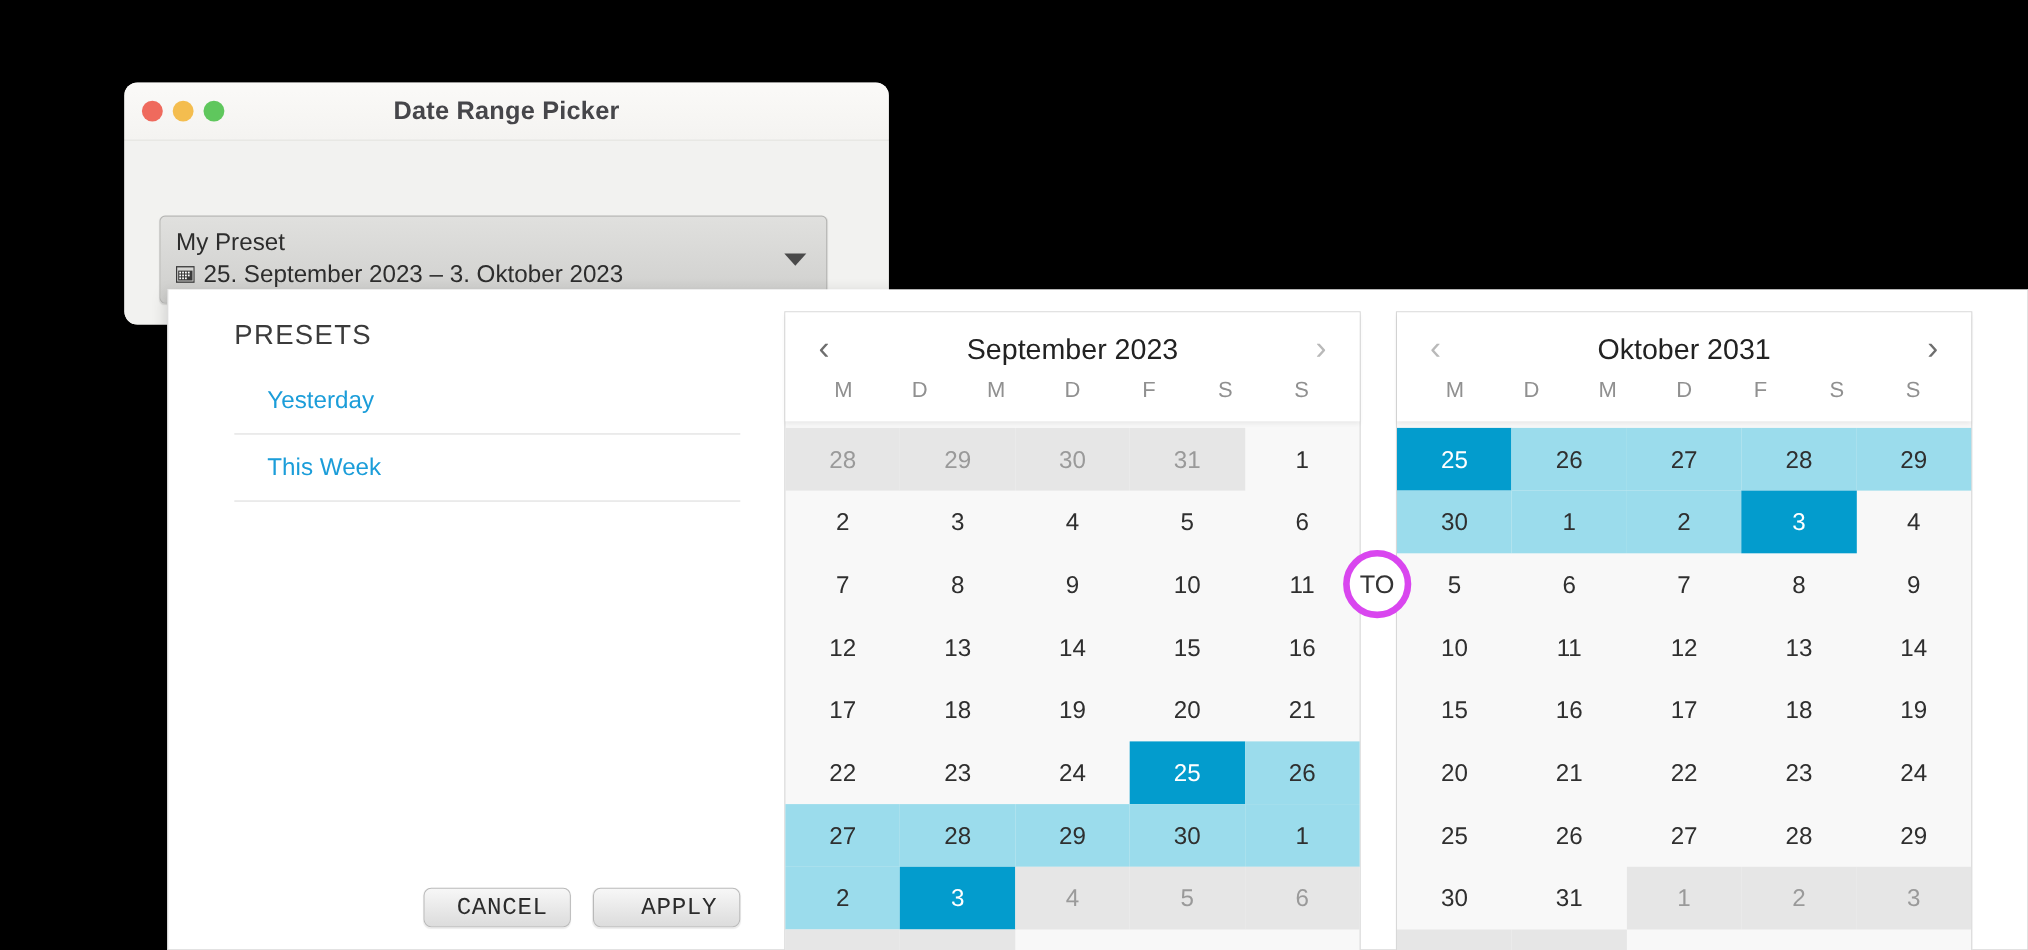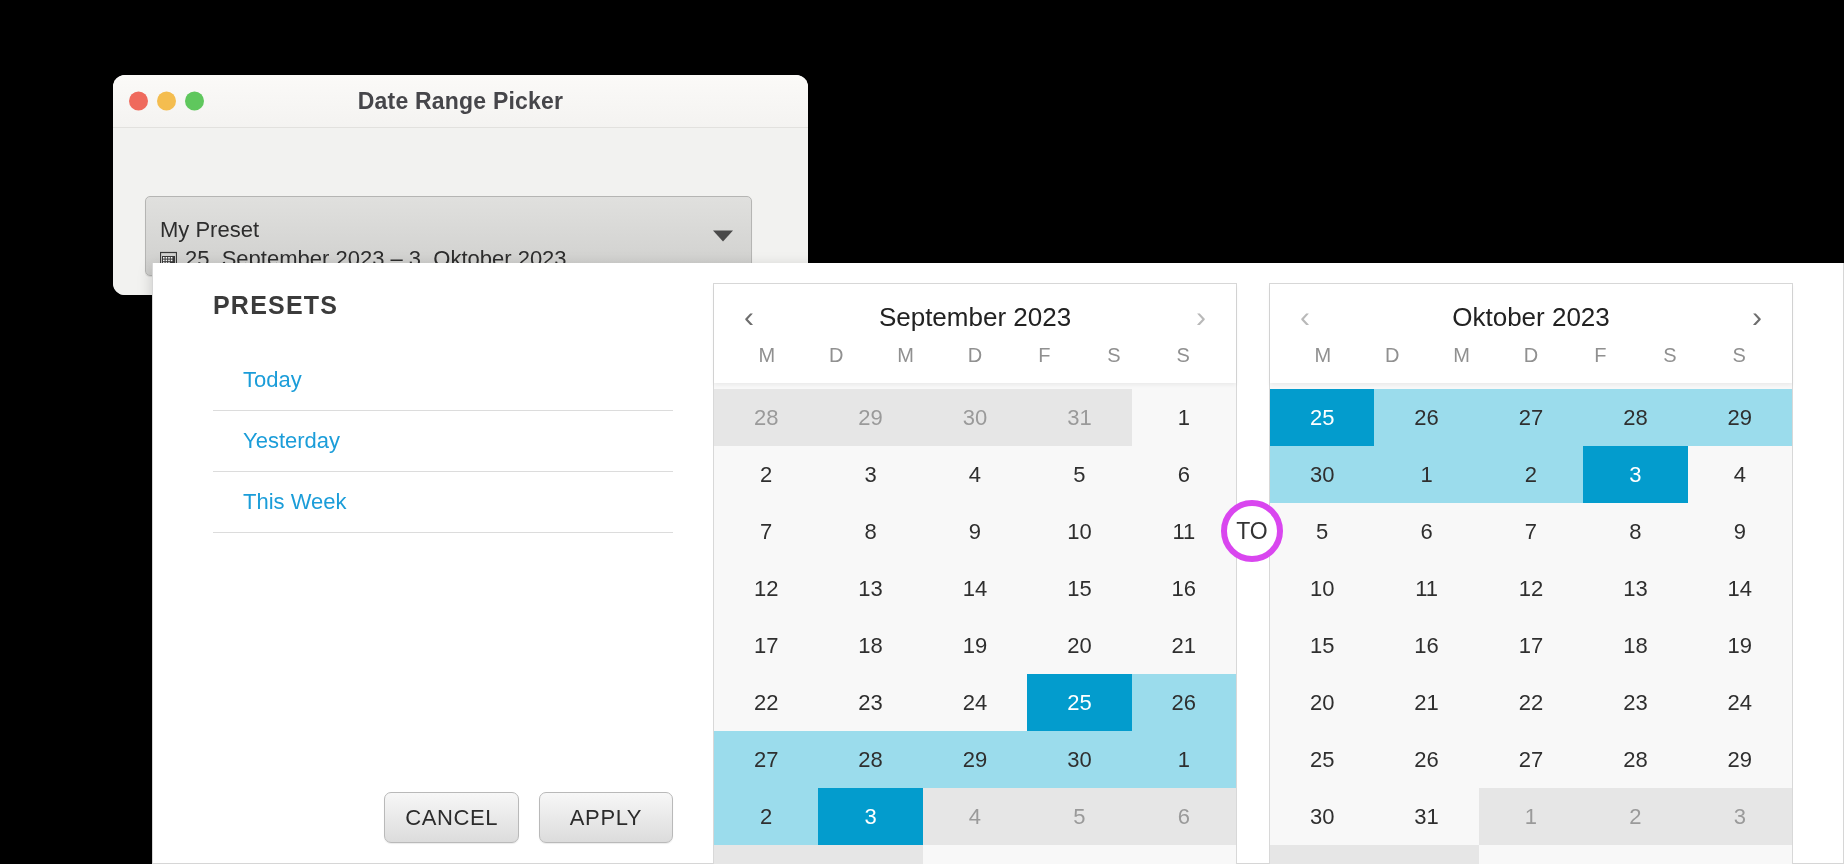--- a/index.html
+++ b/index.html
@@ -78,21 +78,21 @@
     position: absolute;
     left: 32px;
     top: 68px;
     width: 607px;
     height: 80px;
     background: linear-gradient(#e0e0de, #cfcfcd);
     border: 1px solid #b5b5b3;
     border-radius: 5px;
     box-shadow: 0 1px 1px rgba(0,0,0,0.10);
     box-sizing: border-box;
-    padding: 19px 14px 0 14px;
+    padding: 9px 14px 0 14px;
   }
   .preset-title {
     font-size: 22px;
     color: #2d2d2d;
     line-height: 28px;
   }
   .preset-range {
     font-size: 22px;
     color: #2d2d2d;
     line-height: 30px;
@@ -141,53 +141,53 @@
     flex: 0 0 560px;
     padding: 28px 40px 0 60px;
     box-sizing: border-box;
     position: relative;
     height: 100%;
   }
   .presets-heading {
     font-size: 25px;
     color: #3b3b3b;
     letter-spacing: 1.2px;
-    margin-bottom: 30px;
-    font-weight: bold;
+    margin-bottom: 14px;
   }
   .preset-list { }
   .preset-item {
     font-size: 22px;
     color: #1b9dd9;
     padding: 17px 0 17px 30px;
     border-bottom: 1px solid #dcdcdc;
     cursor: pointer;
   }
   .preset-item:first-child { border-top: none; }
 
   .dialog-actions {
     position: absolute;
     right: 40px;
     bottom: 20px;
     display: flex;
     gap: 20px;
   }
   .btn {
     min-width: 134px;
-    height: 51px;
+    height: 36px;
     padding: 0 20px;
     background: linear-gradient(#f7f7f7, #dcdcdc);
     border: 1px solid #b9b9b9;
     border-radius: 7px;
     box-shadow: 0 1px 1px rgba(0,0,0,0.08);
     font-size: 22px;
     color: #2c2c2c;
-    font-family: Liberation Sans, sans-serif;
+    font-family: Liberation Mono, monospace;
     letter-spacing: 0.6px;
     cursor: pointer;
+    text-align: right;
   }
 
   
   .cal-wrap {
     position: relative;
     display: flex;
     align-items: flex-start;
     padding-top: 20px;
     gap: 32px;
   }
@@ -324,21 +324,20 @@
         <div class="select-arrow"></div>
       </div>
     </div>
   </div>
 
   <div class="popup">
 
     <div class="presets-col">
       <div class="presets-heading">PRESETS</div>
       <div class="preset-list">
-        <div class="preset-item">Today</div>
         <div class="preset-item">Yesterday</div>
         <div class="preset-item">This Week</div>
       </div>
 
       <div class="dialog-actions">
         <button class="btn">CANCEL</button>
         <button class="btn">APPLY</button>
       </div>
     </div>
 
@@ -406,21 +405,21 @@
             <div class="day outside">8</div>
           </div>
       </div>
 
       <div class="to-badge">TO</div>
 
       <div class="calendar">
         <div class="cal-head">
           <div class="cal-nav">
             <div class="chev">‹</div>
-            <div class="cal-month">Oktober 2023</div>
+            <div class="cal-month">Oktober 2031</div>
             <div class="chev active">›</div>
           </div>
           <div class="dow-row">
             <div class="dow">M</div>
             <div class="dow">D</div>
             <div class="dow">M</div>
             <div class="dow">D</div>
             <div class="dow">F</div>
             <div class="dow">S</div>
             <div class="dow">S</div>

